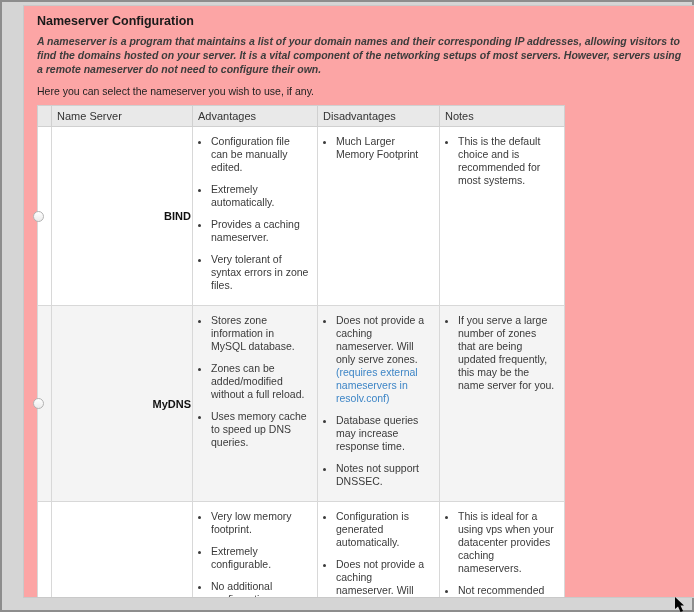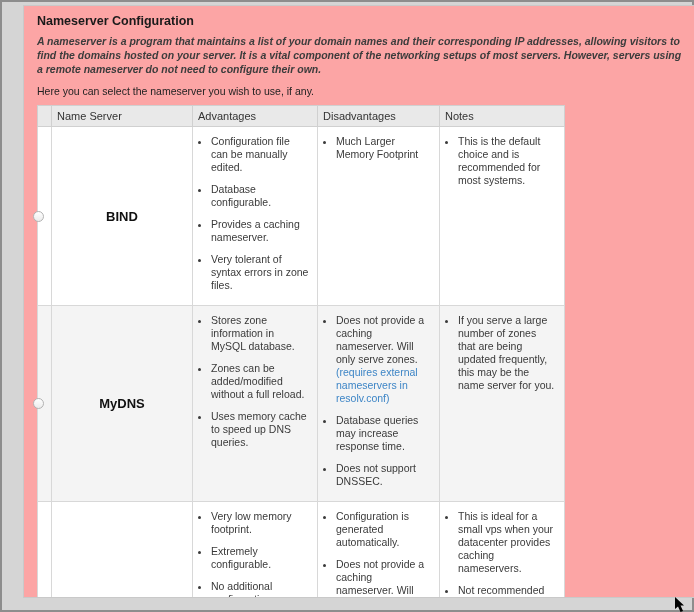--- a/index.html
+++ b/index.html
@@ -50,22 +50,22 @@
   }
   .ns-table td { border: 1px solid #d8d8d8; vertical-align: top; background: #fff; }
   .ns-table thead tr { height: 21px; }
   .ns-table tbody tr:nth-child(1) { height: 115px; }
   .ns-table tbody tr:nth-child(2) { height: 137px; }
   .ns-table tbody tr:nth-child(3) { height: 175px; }
   .ns-table tbody tr:nth-child(4) { height: 70px; }
   .ns-table tbody tr:nth-child(even) td { background: #f4f4f4; }
   td.radio-cell { vertical-align: middle; overflow: visible; padding: 0; }
   td.name-cell {
-    vertical-align: middle; text-align: center;
-    font-weight: bold; color: #111; font-size: 13px;
+    vertical-align: middle; text-align: right;
+    font-weight: bold; color: #111; font-size: 11px;
   }
   td.list-cell { padding: 8px 8px 4px 2px; }
   .list-cell ul { margin: 0; padding: 0 0 0 16px; }
   .list-cell li { margin: 0 0 9px 0; line-height: 13px; }
   .link { color: #3d85c6; cursor: pointer; }
   .radio {
     display: block; width: 11px; height: 11px; border-radius: 50%;
     border: 1px solid #b3b3b3;
     background: linear-gradient(#ffffff, #ececec);
     margin-left: -5px; position: relative;
@@ -103,21 +103,21 @@
       </thead>
       <tbody id="rows">
           <tr>
             <td class="radio-cell">
               <span class="radio"></span>
             </td>
             <td class="name-cell"><span>BIND</span></td>
             <td class="list-cell">
               <ul>
                 <li>Configuration file can be manually edited.</li>
-                <li>Database configurable.</li>
+                <li>Extremely automatically.</li>
                 <li>Provides a caching nameserver.</li>
                 <li>Very tolerant of syntax errors in zone files.</li>
               </ul>
             </td>
             <td class="list-cell">
               <ul>
                 <li><span>Much Larger Memory Footprint</span></li>
               </ul>
             </td>
             <td class="list-cell">
@@ -135,21 +135,21 @@
               <ul>
                 <li>Stores zone information in MySQL database.</li>
                 <li>Zones can be added/modified without a full reload.</li>
                 <li>Uses memory cache to speed up DNS queries.</li>
               </ul>
             </td>
             <td class="list-cell">
               <ul>
                 <li><span>Does not provide a caching nameserver. Will only serve zones.</span> <span class="link">(requires external nameservers in resolv.conf)</span></li>
                 <li><span>Database queries may increase response time.</span></li>
-                <li><span>Does not support DNSSEC.</span></li>
+                <li><span>Notes not support DNSSEC.</span></li>
               </ul>
             </td>
             <td class="list-cell">
               <ul>
                 <li>If you serve a large number of zones that are being updated frequently, this may be the name server for you.</li>
               </ul>
             </td>
           </tr>
           <tr>
             <td class="radio-cell"></td>
@@ -162,21 +162,21 @@
               </ul>
             </td>
             <td class="list-cell">
               <ul>
                 <li><span>Configuration is generated automatically.</span></li>
                 <li><span>Does not provide a caching nameserver. Will only serve zones.</span> <span class="link">(requires external nameservers in resolv.conf)</span></li>
               </ul>
             </td>
             <td class="list-cell">
               <ul>
-                <li>This is ideal for a small vps when your datacenter provides caching nameservers.</li>
+                <li>This is ideal for a using vps when your datacenter provides caching nameservers.</li>
                 <li>Not recommended for system that will host many DNS zones or IP addresses.</li>
               </ul>
             </td>
           </tr>
         </tbody>
     </table>
   </div>
   <div class="cursor"></div>
 </div>
 

